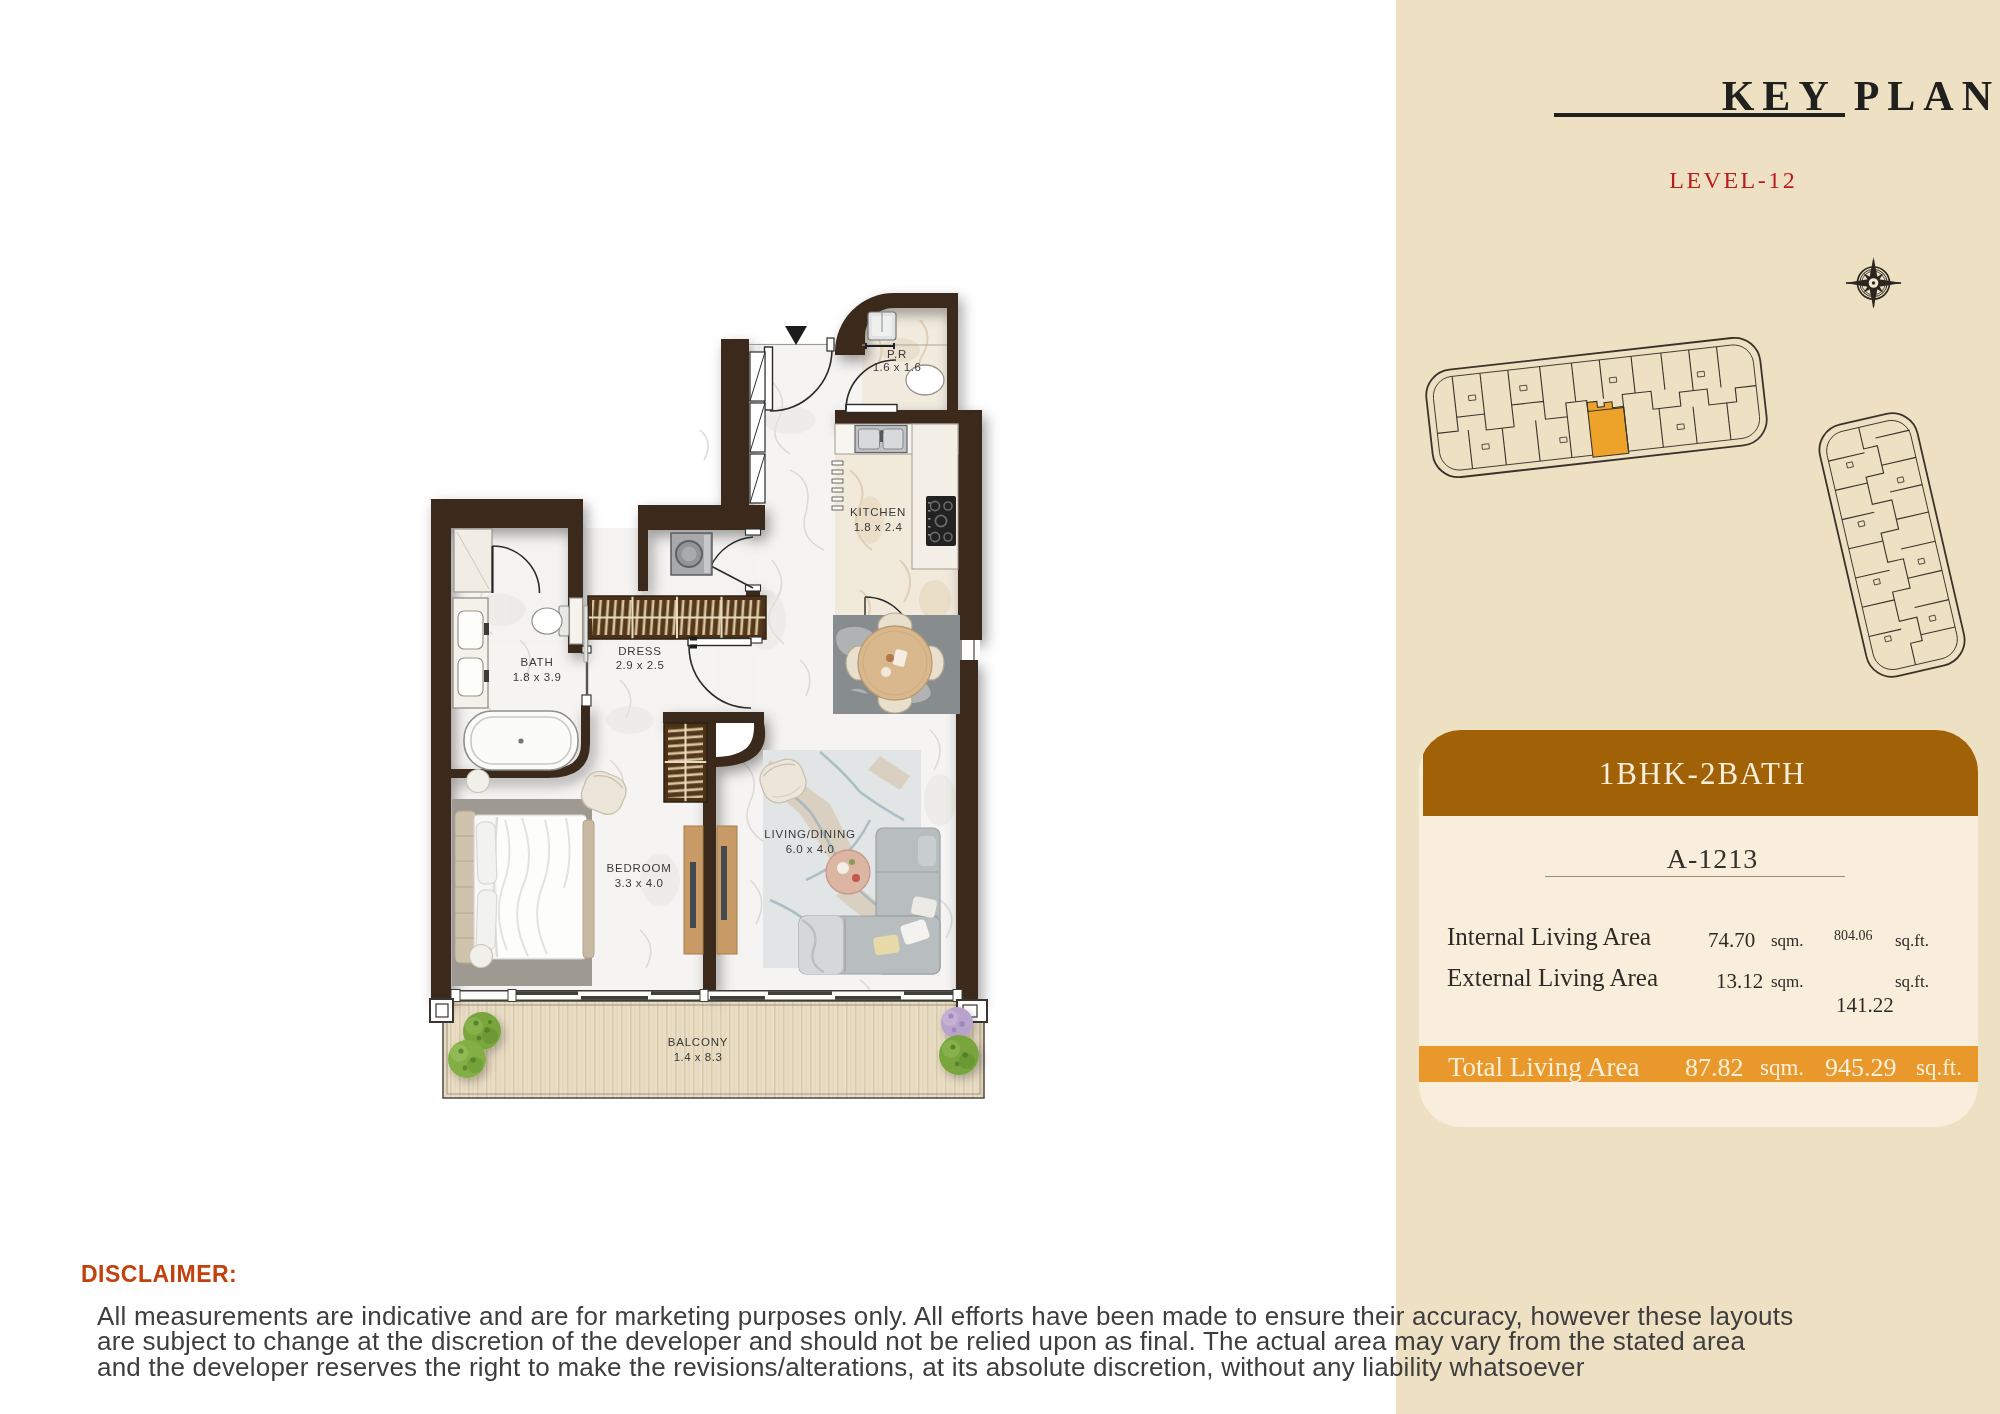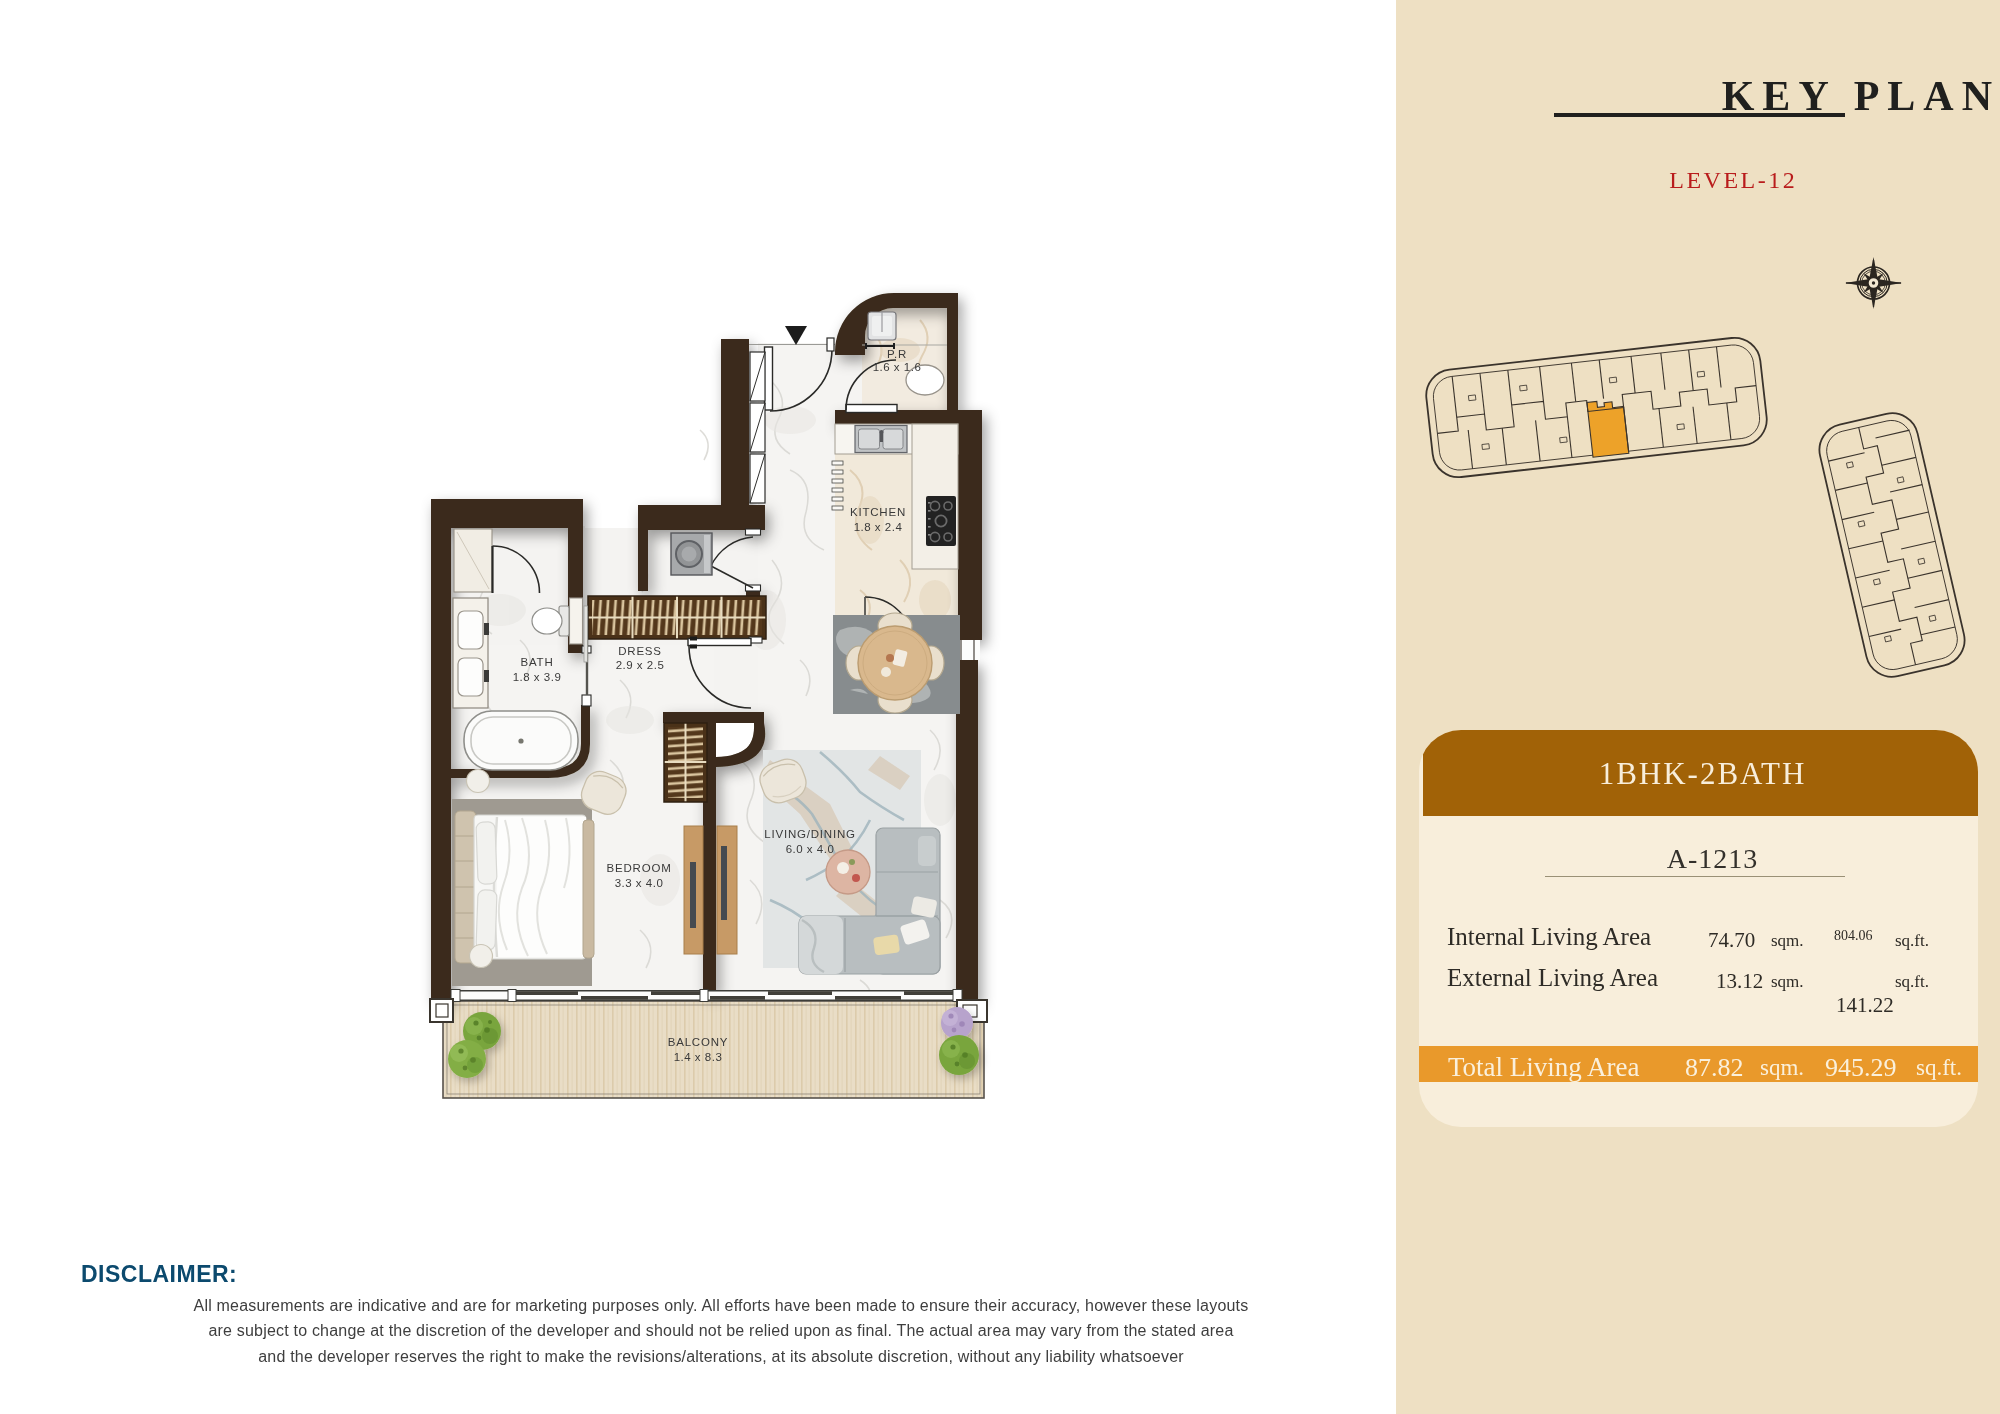--- a/index.html
+++ b/index.html
@@ -17,22 +17,22 @@
   .ibhead{position:absolute;left:4px;top:0;width:100%;height:86px;background:#a16207;
     font-family:Liberation Serif, serif;font-size:31px;color:#f8eedb;letter-spacing:2px;
     text-align:center;line-height:88px;}
   .ibunit{position:absolute;left:0;top:113px;width:100%;text-align:center;
     font-family:"Liberation Serif",serif;font-size:28px;color:#33302b;letter-spacing:1px;padding-left:14px;}
   .ibul{position:absolute;left:126px;top:146px;width:300px;height:1.4px;background:#9a9076;}
   .ibrow{position:absolute;font-family:"Liberation Serif",serif;color:#2e2b26;}
   .ibband{position:absolute;left:0;top:316px;width:100%;height:36px;background:#e9992b;}
   .ibband span{position:absolute;font-family:"Liberation Serif",serif;color:#faf0dc;}
   .disc{position:absolute;left:81px;top:1261px;width:1280px;color:#3e3e3e;}
-  .disc h3{margin:0 0 5px 0;font-size:23px;color:#0c4a6e;letter-spacing:0.5px;}
-  .disc p{margin:4px;font-size:16px;line-height:25.3px;letter-spacing:0.2px;white-space:nowrap;text-align:center;}
+  .disc h3{margin:0 0 5px 0;font-size:23px;color:#c2410c;letter-spacing:0.5px;}
+  .disc p{margin:16px;font-size:26px;line-height:25.3px;letter-spacing:0.2px;white-space:nowrap;}
   text{font-family:"Liberation Sans",sans-serif;fill:#3a3a3a;}
   .rl{font-size:11.5px;letter-spacing:0.8px;}
   .rd{font-size:11.5px;letter-spacing:0.5px;}
 </style>
 </head>
 <body>
 <div class="page">
 
 <svg id="plan" width="2000" height="1414" viewBox="0 0 2000 1414" style="position:absolute;left:0;top:0">
 <defs>

